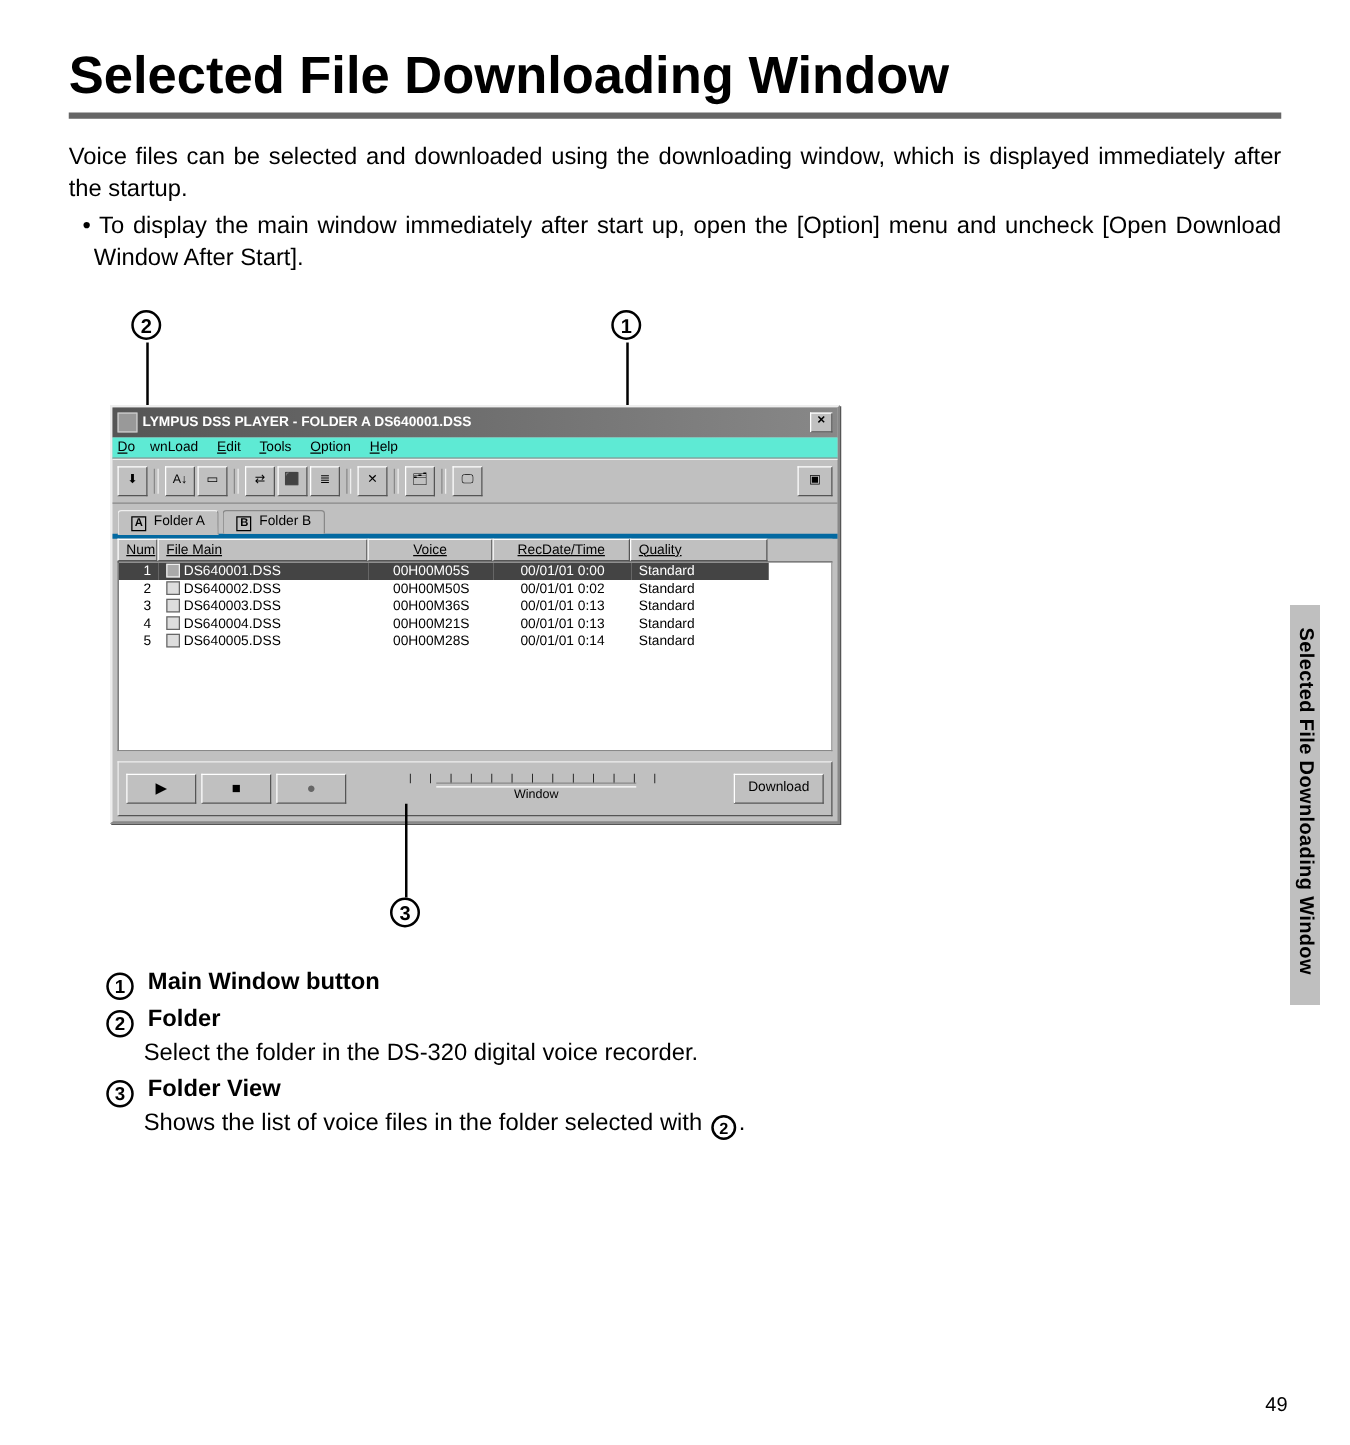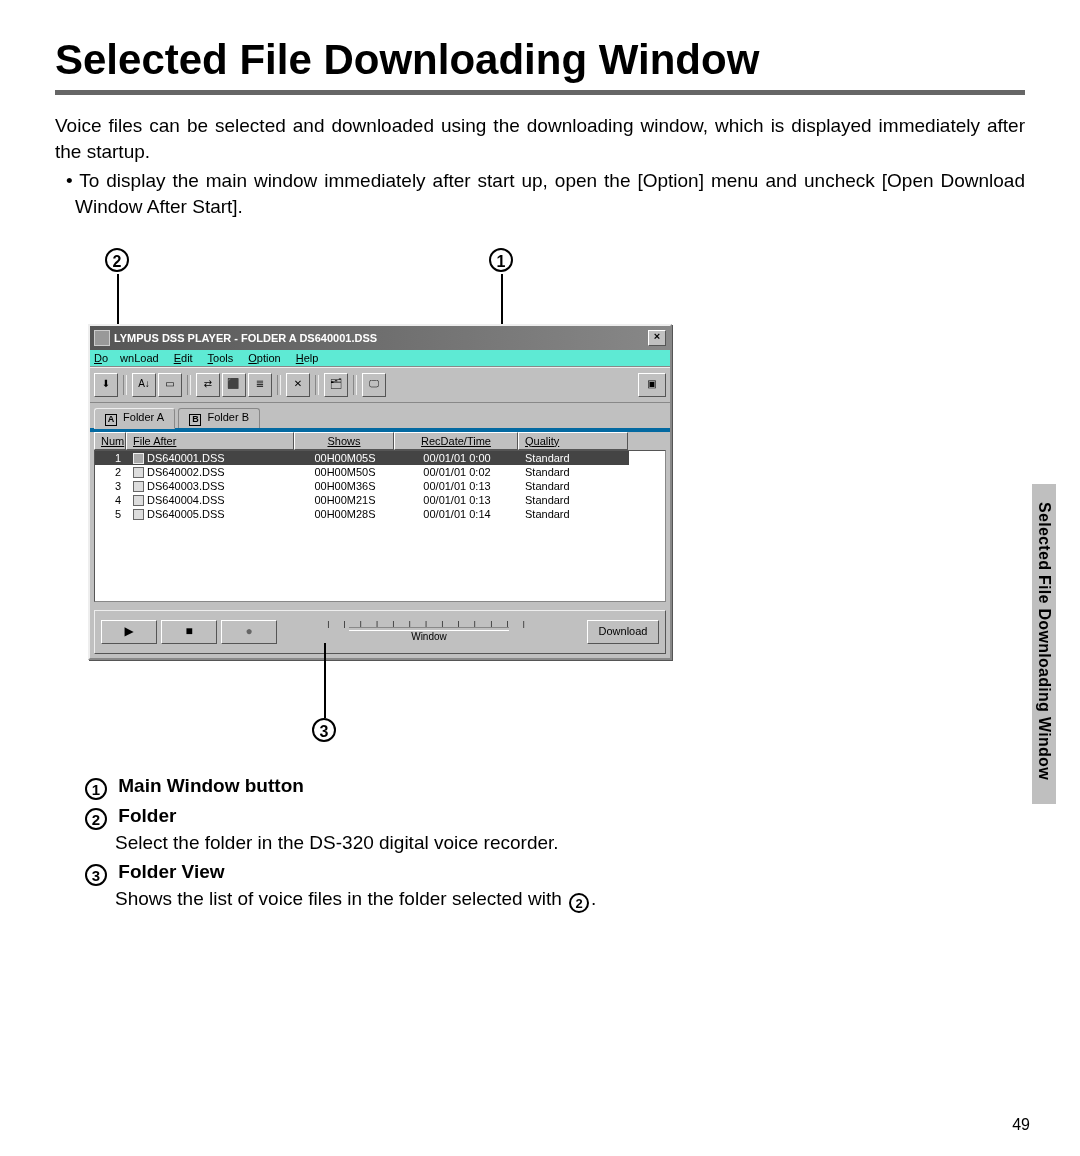--- a/index.html
+++ b/index.html
@@ -231,21 +231,21 @@
   .row.sel > div { background: #444; color: #fff; }
   .row > div {
     padding: 1px 6px;
     box-sizing: border-box;
     overflow: hidden;
     white-space: nowrap;
   }
   .c-num { width: 32px; text-align: right; }
   .c-name { width: 168px; }
   .c-len { width: 100px; text-align: center; }
-  .c-date { width: 124px; text-align: center; }
+  .c-date { width: 110px; text-align: center; }
   .c-qual { width: 110px; padding-left: 18px; }
   .fi {
     display: inline-block;
     width: 11px;
     height: 11px;
     border: 1px solid #666;
     background: #ddd;
     vertical-align: -2px;
     margin-right: 3px;
     box-sizing: border-box;
@@ -408,22 +408,22 @@
           <span>Folder A</span>
         </span>
         <span class="tab">
           <span class="folder-icon">B</span>
           <span>Folder B</span>
         </span>
       </div>
       <div class="hlist-wrap">
         <div class="listheader">
           <div class="c-num">Num</div>
-          <div class="c-name">File After</div>
-          <div class="c-len">Shows</div>
+          <div class="c-name">File Main</div>
+          <div class="c-len">Voice</div>
           <div class="c-date">RecDate/Time</div>
           <div class="c-qual">Quality</div>
         </div>
       </div>
       <div class="listbody" id="file-list">
           <div class="row sel">
             <div class="c-num">1</div>
             <div class="c-name"><span class="fi"></span>DS640001.DSS</div>
             <div class="c-len">00H00M05S</div>
             <div class="c-date">00/01/01 0:00</div>

